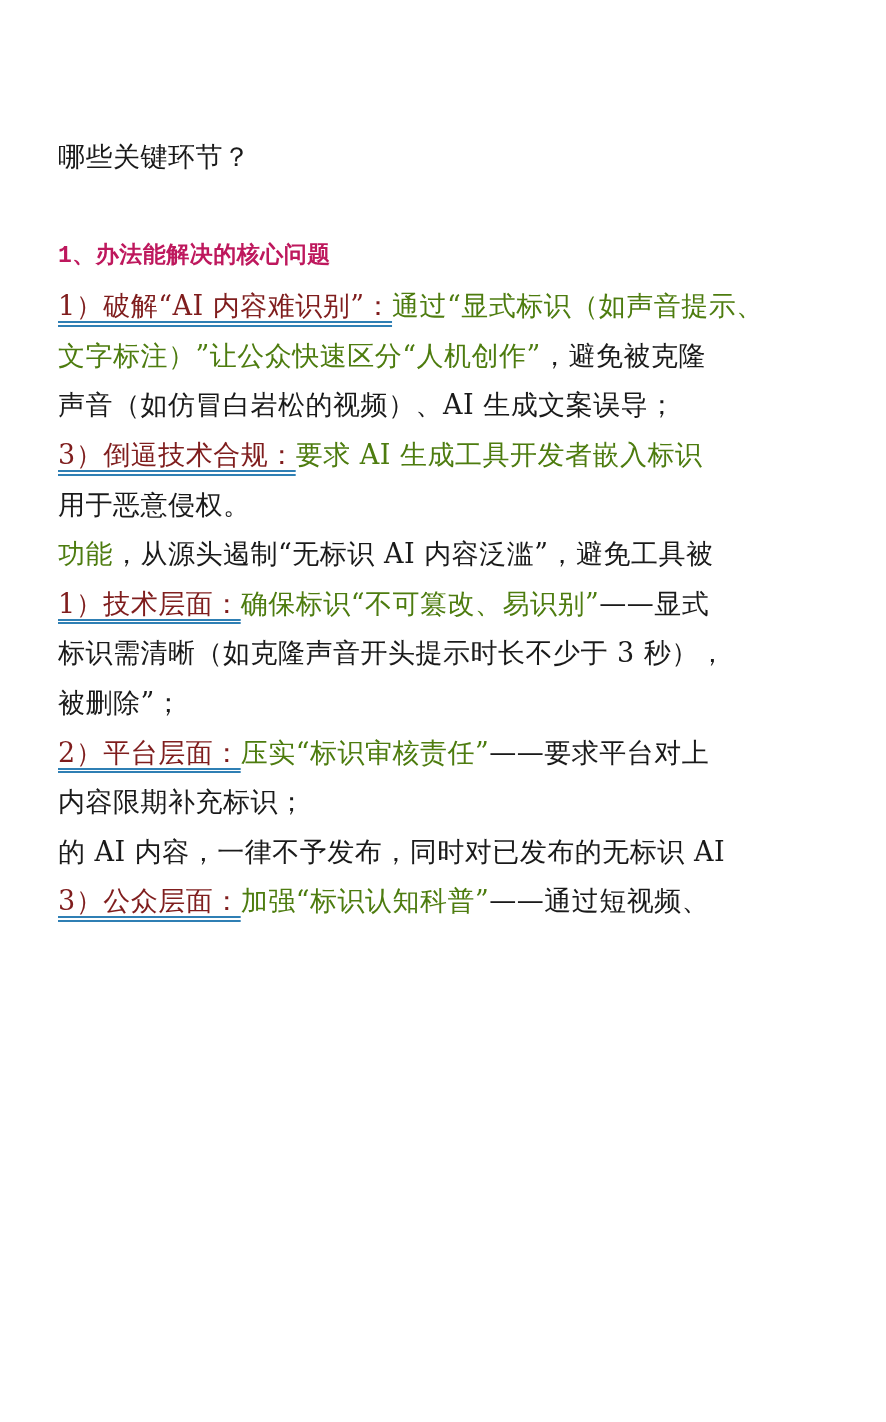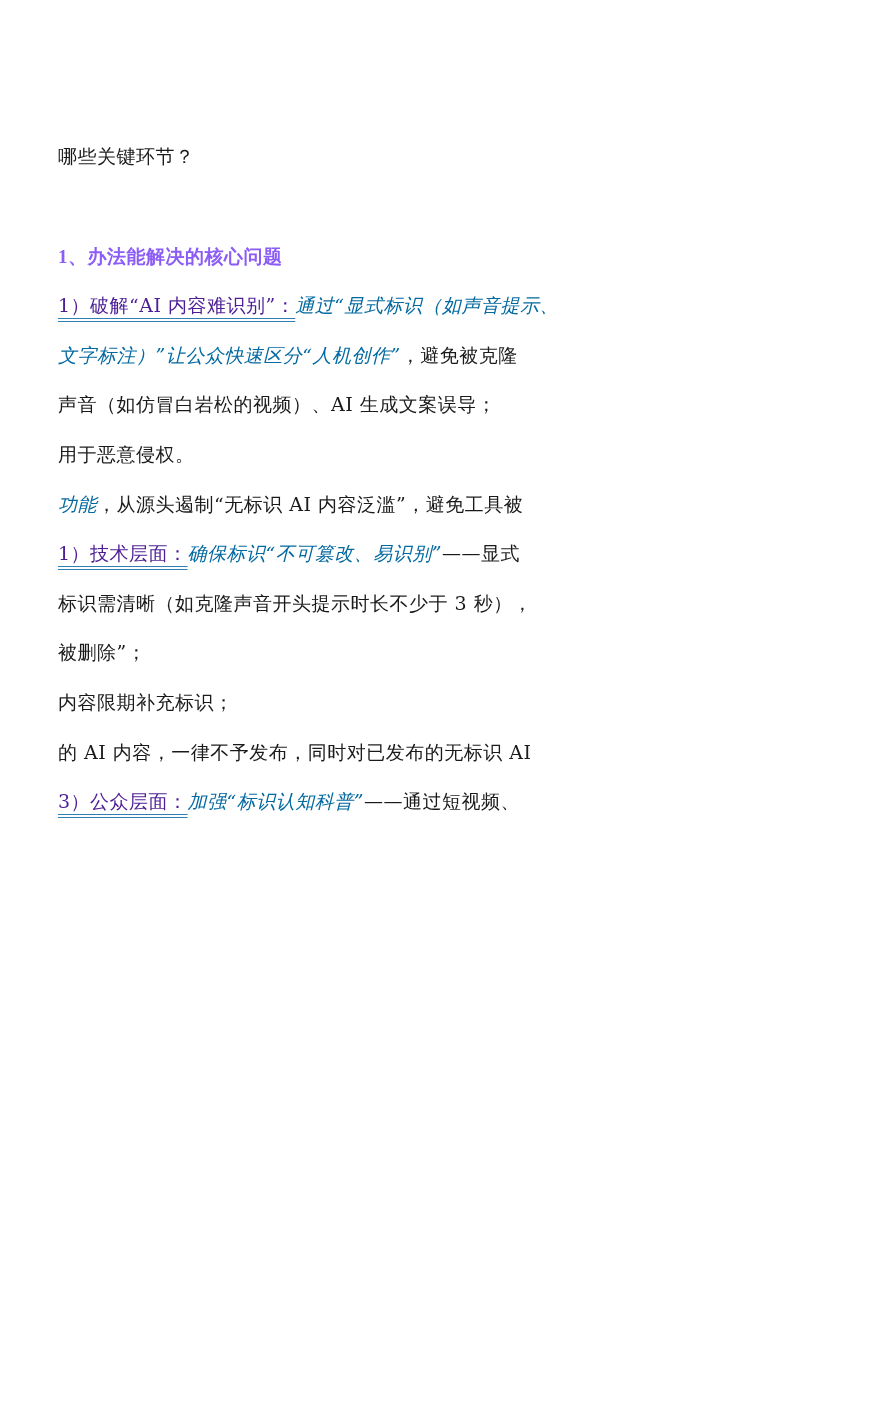--- a/index.html
+++ b/index.html
@@ -1,50 +1,52 @@
 <!DOCTYPE html>
 <html><head>
 <meta charset="utf-8">
 <style>
   html, body { margin: 0; padding: 0; background: #ffffff; }
   body { width: 886px; height: 1422px; position: relative; overflow: hidden;
     font-family: "DejaVu Serif", "Liberation Serif", serif; color: #1a1a1a; }
   .doc { position: absolute; left: 58px; top: 132px; width: 790px; }
-  .line { font-size: 19px; line-height: 49.6px; height: 49.6px; white-space: nowrap; letter-spacing: 0.5px; }
+  .line { font-size: 27px; line-height: 49.6px; height: 49.6px; white-space: nowrap; letter-spacing: 0.5px; }
   .intro { margin-bottom: 50px; }
-  .heading { font-weight: bold; font-family: Liberation Serif, serif; font-size: 19px; color: #8b5cf6; }
-  .lead { color: #4c1d95; text-decoration: underline; text-decoration-style: double; text-decoration-color: #2f7fb4; text-underline-offset: 6px; }
-  .red { color: #0369a1; font-style: italic; }
+  .heading { font-weight: bold; font-family: Liberation Mono, monospace; font-size: 23px; color: #be185d; }
+  .lead { color: #7f1d1d; text-decoration: underline; text-decoration-style: double; text-decoration-color: #2f7fb4; text-underline-offset: 6px; }
+  .red { color: #4d7c0f; }
   .txt { color: #1a1a1a; margin-top: 16px; }
 </style>
 </head>
 <body>
 
 <div class="doc">
   <div class="line intro">哪些关键环节？</div>
   <div id="sections">
       <div>
         <div class="line heading">1、办法能解决的核心问题</div>
         <div>
           <div class="line"><span class="lead">1）破解“AI 内容难识别”：</span><span class="red">通过“显式标识（如声音提示、</span></div>
           <div class="line"><span class="red">文字标注）”让公众快速区分“人机创作”</span><span class="txt">，避免被克隆</span></div>
           <div class="line"><span class="txt">声音（如仿冒白岩松的视频）、AI 生成文案误导；</span></div>
         </div>
         <div>
+          <div class="line"><span class="lead">3）倒逼技术合规：</span><span class="red">要求 AI 生成工具开发者嵌入标识</span></div>
           <div class="line"><span class="txt">用于恶意侵权。</span></div>
           <div class="line"><span class="red">功能</span><span class="txt">，从源头遏制“无标识 AI 内容泛滥”，避免工具被</span></div>
         </div>
       </div>
       <div>
         <div>
           <div class="line"><span class="lead">1）技术层面：</span><span class="red">确保标识“不可篡改、易识别”</span><span class="txt">——显式</span></div>
           <div class="line"><span class="txt">标识需清晰（如克隆声音开头提示时长不少于 3 秒），</span></div>
           <div class="line"><span class="txt">被删除”；</span></div>
         </div>
         <div>
+          <div class="line"><span class="lead">2）平台层面：</span><span class="red">压实“标识审核责任”</span><span class="txt">——要求平台对上</span></div>
           <div class="line"><span class="txt">内容限期补充标识；</span></div>
           <div class="line"><span class="txt">的 AI 内容，一律不予发布，同时对已发布的无标识 AI</span></div>
         </div>
         <div>
           <div class="line"><span class="lead">3）公众层面：</span><span class="red">加强“标识认知科普”</span><span class="txt">——通过短视频、</span></div>
         </div>
       </div>
     </div>
 </div>
 

